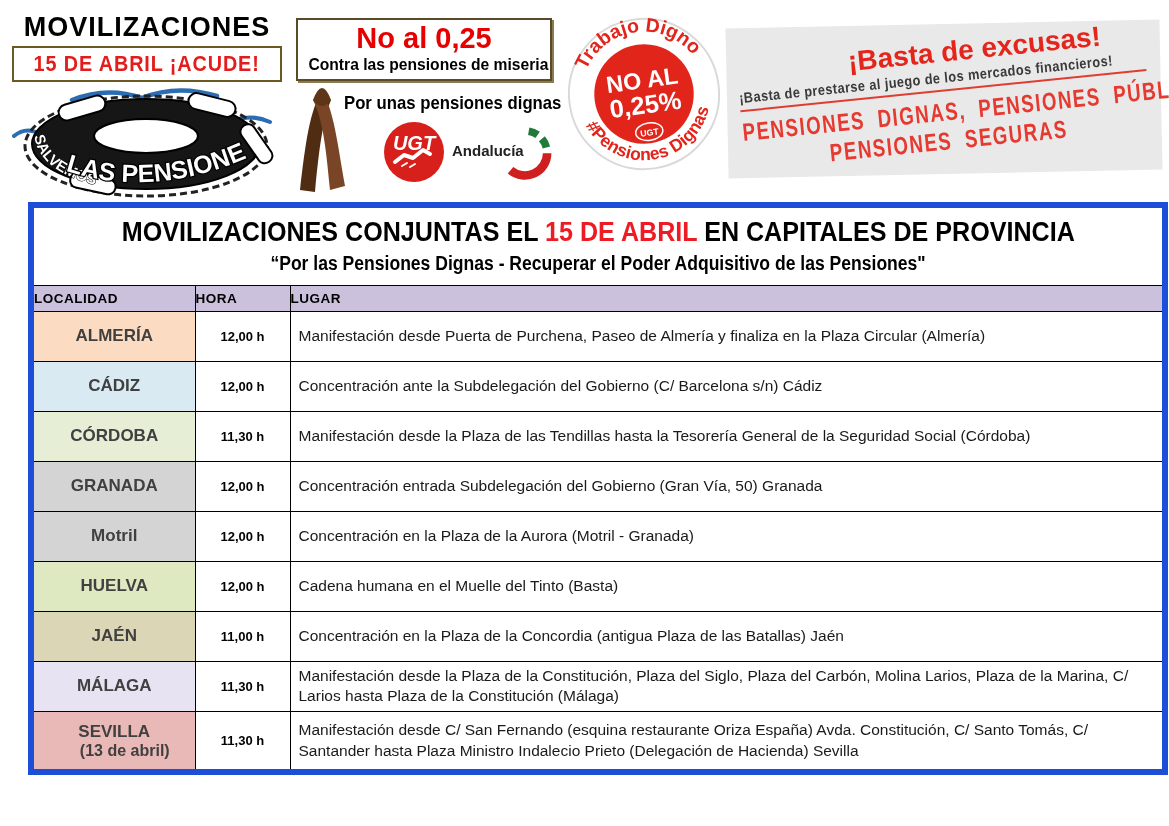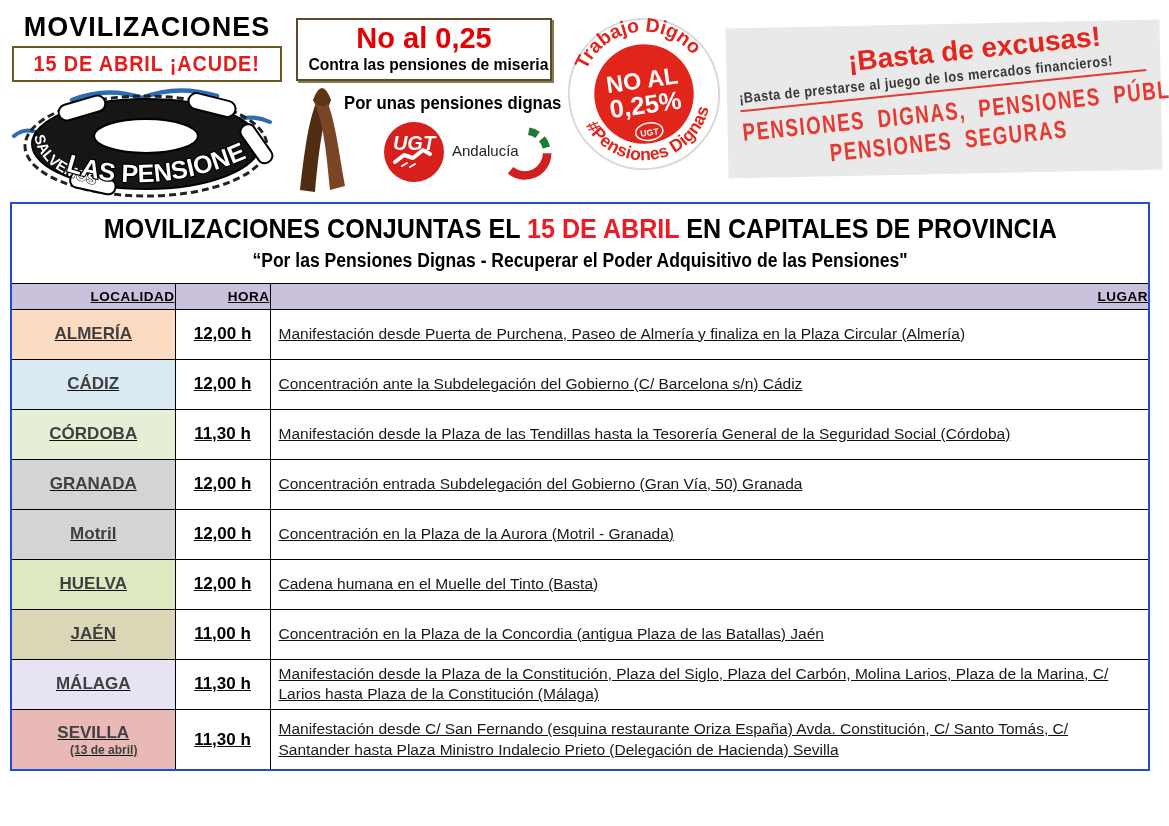--- a/index.html
+++ b/index.html
@@ -17,50 +17,50 @@
   
   .logo2 { position:absolute; left:296px; top:18px; width:256px; height:178px; }
   .l2-box { border:2px solid #5a4a28; box-shadow:2px 2px 0 #8a7a50; background:#fff; padding:2px 0 4px 0; text-align:center; }
   .l2-line1 { font-weight:bold; font-size:29px; color:#e60000; }
   .l2-line2 { white-space:nowrap; }
   .l2-line2 span { display:inline-block; transform:scaleX(.92); transform-origin:center; font-weight:bold; font-size:17px; color:#000; }
   .l2-ribbon { position:absolute; left:0px; top:58px; }
   .l2-tagline { position:absolute; left:48px; top:74px; white-space:nowrap; }
   .l2-tagline span { display:inline-block; transform:scaleX(.88); transform-origin:left; font-weight:bold; font-size:19px; color:#000; }
   .l2-ugt { position:absolute; left:86px; top:102px; }
-  .l2-region { position:absolute; left:156px; top:124px; font-weight:normal; font-size:15px; color:#222; }
+  .l2-region { position:absolute; left:156px; top:124px; font-weight:bold; font-size:15px; color:#222; }
   .l2-arc { position:absolute; left:210px; top:98px; }
   
   .badge { position:absolute; left:566px; top:12px; width:156px; height:164px; transform:rotate(-8deg); }
   
   .banner { position:absolute; left:727px; top:24px; width:434px; height:150px; background:#e9e9e9; transform:rotate(-1.2deg); }
   .banner-in { transform:rotate(-4.6deg); transform-origin:12% 80%; padding:26px 10px 0 16px; }
   .bn1 { color:#e4251c; font-weight:bold; font-size:28px; text-align:center; padding-left:70px; white-space:nowrap; }
   .bn2 { white-space:nowrap; border-bottom:2px solid #e03c31; padding-bottom:3px; }
   .bn2 span { display:inline-block; transform:scaleX(.88); transform-origin:left; color:#3a3a3a; font-weight:bold; font-size:14.5px; letter-spacing:.5px; }
   .bn3,.bn4 { white-space:nowrap; margin-top:6px; }
   .bn3 span,.bn4 span { display:inline-block; transform:scaleX(.75); transform-origin:left; color:#e63a30; font-weight:bold; font-size:25px; letter-spacing:2px; word-spacing:8px; }
   .bn4 { text-align:center; margin-top:0; }
   .bn4 span { transform-origin:center; }
   
-  table.sched { position:absolute; left:10px; top:202px; width:1140px; border-collapse:collapse; border:2px solid #1d4ed8; table-layout:fixed;text-decoration:underline; }
+  table.sched { position:absolute; left:28px; top:202px; width:1140px; border-collapse:collapse; border:6px solid #1d4ed8; table-layout:fixed; }
   table.sched td, table.sched th { border:1px solid #000; vertical-align:middle; }
   .title-cell { height:80px; text-align:center; background:#fff; }
   .t1 { white-space:nowrap; }
   .t1 .squeeze { display:inline-block; transform:scaleX(.93); transform-origin:center; font-weight:bold; font-size:27px; color:#000; }
   .t1 .red { color:#ed1c24; }
   .t2 { white-space:nowrap; margin-top:4px; }
   .t2 .squeeze { display:inline-block; transform:scaleX(.9); transform-origin:center; font-weight:bold; font-size:19.5px; color:#000; }
-  .head-row th { height:26px; background:#ccc1dd; font-weight:bold; font-size:13.5px; text-align:right; letter-spacing:.5px; color:#000; }
+  .head-row th { height:26px; background:#ccc1dd; font-weight:bold; font-size:13.5px; text-align:left; letter-spacing:.5px; color:#000; }
   td.loc { text-align:center; font-weight:bold; font-size:17px; color:#404040; }
-  td.hora { text-align:center; font-weight:bold; font-size:17px; color:#000; }
+  td.hora { text-align:center; font-weight:bold; font-size:13px; color:#000; }
   td.lugar { font-size:15.5px; color:#1a1a1a; padding:4px 8px; line-height:1.35; }
   tr.r { height:50px; }
   tr.r-last { height:60px; }
-  .loc2 { font-size:12px;margin-left:21px; }
+  .loc2 { font-size:16px;margin-left:21px; }
 </style>
 </head>
 <body>
 
 <div id="page">
 
   <div class="logo1">
     <div class="l1-title">MOVILIZACIONES</div>
     <div class="l1-box">
       <span>15 DE ABRIL  ¡ACUDE!</span>

